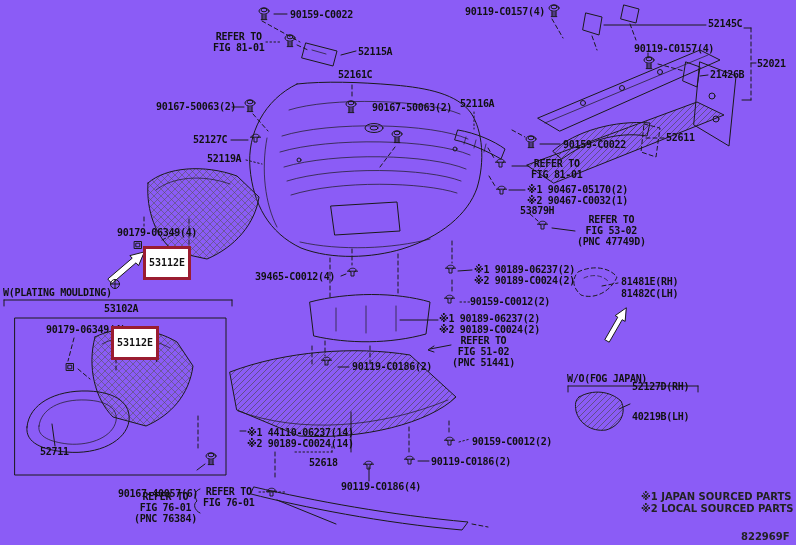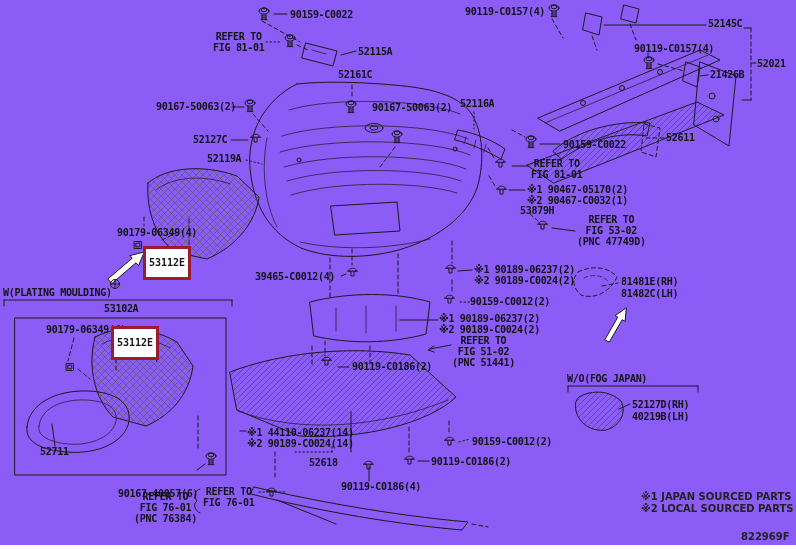--- a/index.html
+++ b/index.html
@@ -298,19 +298,19 @@
 <div class="lbl" style="left:309px;top:457px">52618</div>
 <div class="lbl" style="left:472px;top:436px">90159-C0012(2)</div>
 <div class="lbl" style="left:431px;top:456px">90119-C0186(2)</div>
 <div class="lbl" style="left:341px;top:481px">90119-C0186(4)</div>
 <div class="lbl" style="left:134px;top:491px">REFER TO
 FIG 76-01
 (PNC 76384)</div>
 <div class="lbl" style="left:203px;top:486px">REFER TO
 FIG 76-01</div>
 <div class="lbl" style="left:567px;top:373px">W/O(FOG JAPAN)</div>
-<div class="lbl" style="left:632px;top:399px">52127D(RH)</div>
+<div class="lbl" style="left:632px;top:381px">52127D(RH)</div>
 <div class="lbl" style="left:632px;top:411px">40219B(LH)</div>
 <div class="lbl lg" style="left:641px;top:491px">※1 JAPAN SOURCED PARTS</div>
 <div class="lbl lg" style="left:641px;top:503px">※2 LOCAL SOURCED PARTS</div>
 <div class="lbl lg" style="left:741px;top:531px">822969F</div>
 
 </div>
 
 </body></html>

